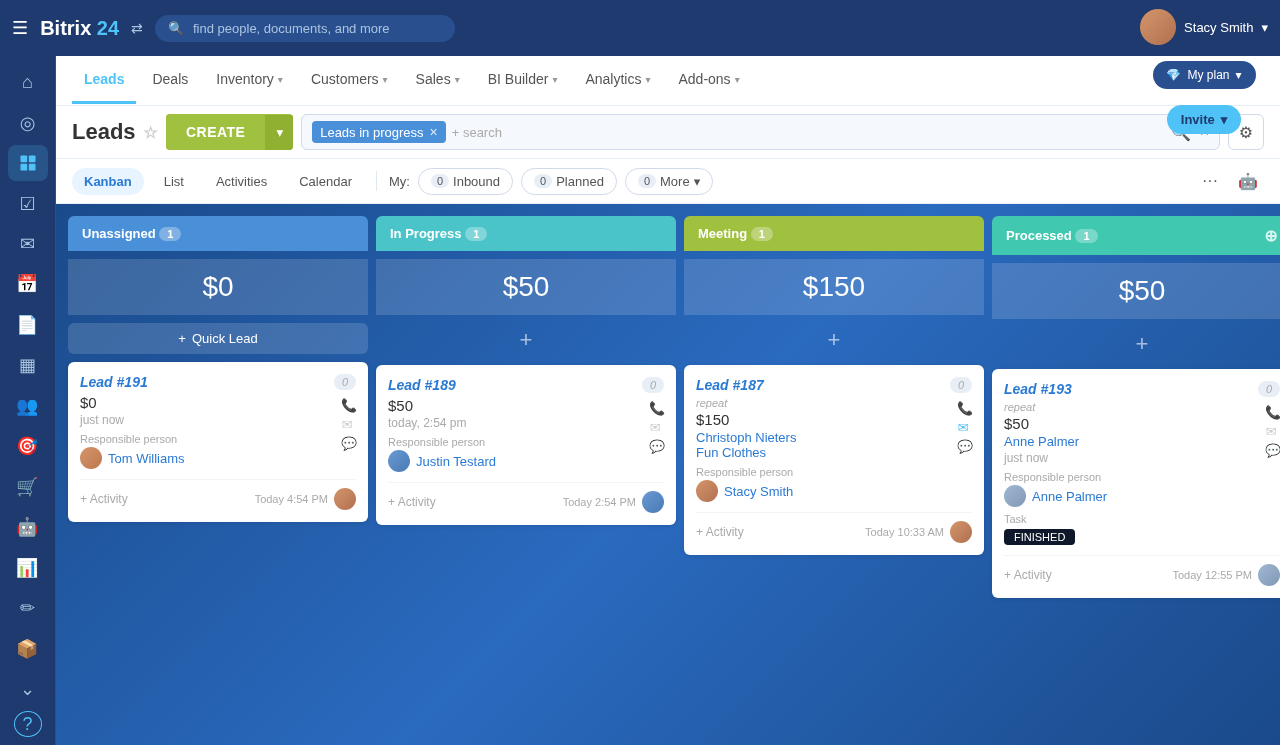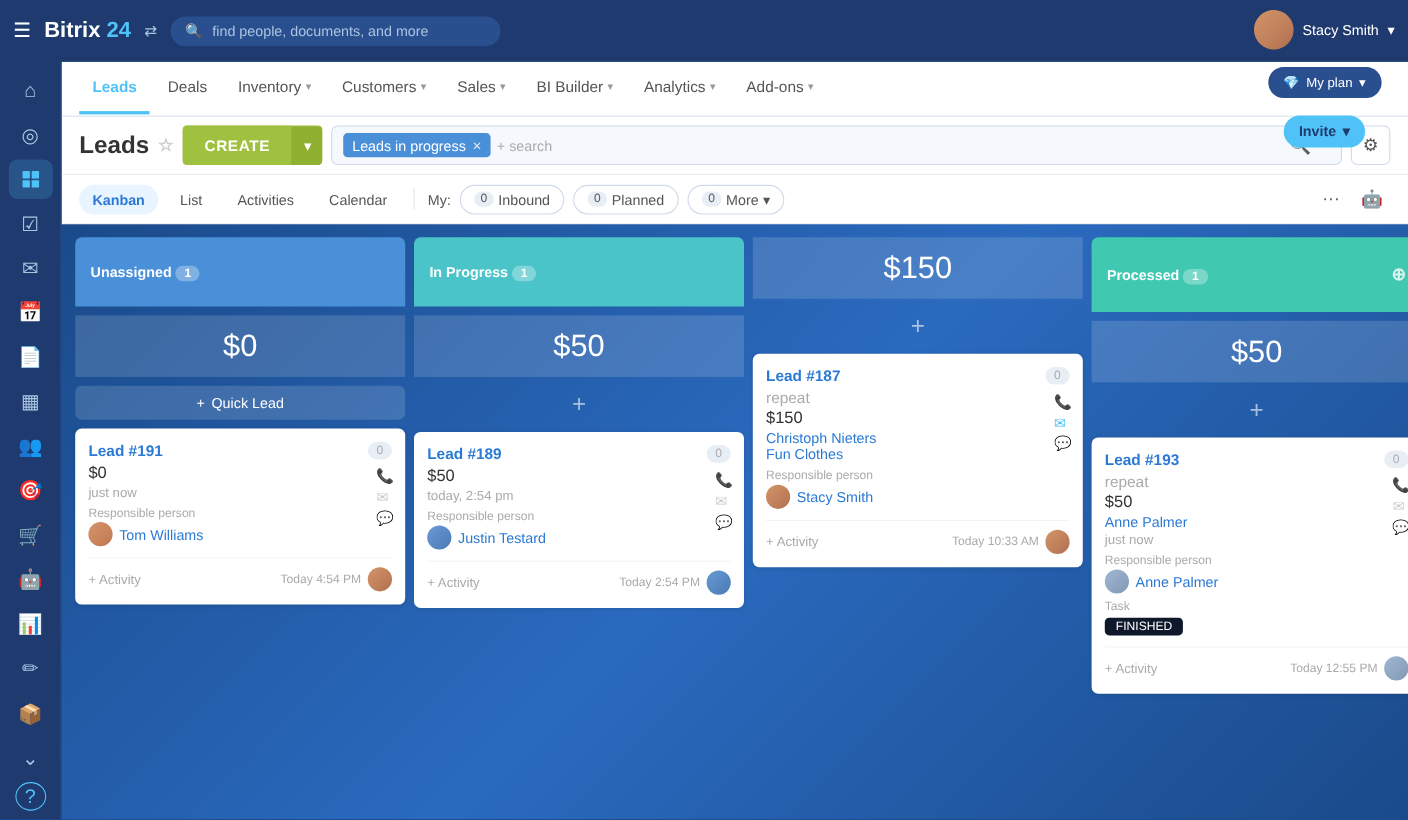--- a/index.html
+++ b/index.html
@@ -68,49 +68,49 @@
     .my-label { font-size: 13px; color: #555; }
     .filter-chip { display: flex; align-items: center; gap: 4px; padding: 5px 12px; border: 1px solid #d0daea; border-radius: 16px; font-size: 13px; color: #555; cursor: pointer; background: white; }
     .filter-chip-num { background: #e8eef5; border-radius: 10px; padding: 1px 6px; font-size: 11px; }
     .more-chip { display: flex; align-items: center; gap: 4px; padding: 5px 12px; border: 1px solid #d0daea; border-radius: 16px; font-size: 13px; color: #555; cursor: pointer; background: white; }
     .view-bar-right { margin-left: auto; display: flex; gap: 6px; }
     .icon-btn { width: 32px; height: 32px; border-radius: 6px; display: flex; align-items: center; justify-content: center; cursor: pointer; color: #555; font-size: 16px; }
 
     
     .kanban-area { flex: 1; display: flex; gap: 0; overflow-x: auto; padding: 12px; background: linear-gradient(135deg, #1a4a8a 0%, #2a6abf 50%, #1a4a8a 100%); }
     .kanban-col { min-width: 300px; max-width: 310px; display: flex; flex-direction: column; gap: 8px; margin-right: 8px; }
-    .col-header { border-radius: 6px 6px 0 0; padding: 24px 14px; font-size: 13px; font-weight: 600; color: white; display: flex; align-items: center; justify-content: space-between; }
+    .col-header { border-radius: 6px 6px 0 0; padding: 10px 14px; font-size: 13px; font-weight: 600; color: white; display: flex; align-items: center; justify-content: space-between; }
     .col-header.unassigned { background: #4a90d9; }
     .col-header.inprogress { background: #4ac4c8; }
     .col-header.meeting { background: #a0c040; }
     .col-header.processed { background: #40c8b0; }
     .col-count { background: rgba(255,255,255,0.3); border-radius: 10px; padding: 1px 8px; font-size: 11px; }
     .col-add { color: white; font-size: 16px; cursor: pointer; opacity: 0.8; }
     .col-amount { background: rgba(255,255,255,0.15); border-radius: 0; padding: 12px; text-align: center; font-size: 28px; font-weight: 300; color: white; }
     .col-add-btn { background: rgba(255,255,255,0.15); border: none; color: white; padding: 8px; border-radius: 6px; cursor: pointer; font-size: 13px; width: 100%; display: flex; align-items: center; justify-content: center; gap: 6px; }
     .plus-center { color: rgba(255,255,255,0.6); font-size: 22px; text-align: center; padding: 4px; cursor: pointer; }
 
     
     .lead-card { background: white; border-radius: 6px; padding: 12px; box-shadow: 0 1px 4px rgba(0,0,0,0.1); position: relative; }
-    .card-header { display: flex; justify-content: space-between; align-items: flex-start; margin-bottom: 4px; }
+    .card-header { display: flex; justify-content: space-between; align-items: flex-start; margin-bottom: 4px; font-style: italic; }
     .card-title { font-size: 14px; font-weight: 600; color: #2a7ad4; cursor: pointer; }
     .card-badge { background: #e8eef5; color: #888; border-radius: 10px; padding: 2px 8px; font-size: 11px; }
     .card-badge.zero { background: #e8eef5; color: #aaa; }
     .card-amount { font-size: 15px; color: #333; margin: 2px 0; }
     .card-time { font-size: 12px; color: #aaa; margin: 2px 0; }
     .card-person-label { font-size: 11px; color: #aaa; margin: 6px 0 2px; }
     .card-person { display: flex; align-items: center; gap: 6px; font-size: 13px; color: #2a7ad4; cursor: pointer; }
     .card-footer { display: flex; justify-content: space-between; align-items: center; margin-top: 10px; border-top: 1px solid #f0f4f8; padding-top: 8px; }
     .activity-btn { font-size: 12px; color: #aaa; cursor: pointer; display: flex; align-items: center; gap: 4px; }
     .card-footer-right { display: flex; align-items: center; gap: 6px; font-size: 11px; color: #aaa; }
     .card-icons { display: flex; flex-direction: column; gap: 4px; position: absolute; right: 10px; top: 36px; }
     .card-icon { color: #ccc; font-size: 13px; cursor: pointer; }
     .card-icon.active-phone { color: #4fc3f7; }
     .card-icon.active-mail { color: #4fc3f7; }
-    .repeat-badge { font-size: 14px; color: #aaa; }
+    .repeat-badge { font-size: 11px; color: #aaa; font-style: italic; }
     .company-name { font-size: 13px; color: #2a7ad4; cursor: pointer; }
     .task-label { font-size: 11px; color: #aaa; margin-top: 6px; }
     .task-status { display: inline-block; background: #0f172a; color: white; border-radius: 4px; padding: 2px 10px; font-size: 11px; font-weight: 400; margin-top: 4px; }
 
     
     .face { width: 100%; height: 100%; border-radius: 50%; object-fit: cover; }
     .face-tom { background: linear-gradient(135deg, #d4956a, #c07850); }
     .face-justin { background: linear-gradient(135deg, #6a9ad4, #4a7ab4); }
     .face-stacy { background: linear-gradient(135deg, #d4956a, #b07050); }
     .face-anne { background: linear-gradient(135deg, #a0b8d4, #8098b4); }
@@ -346,20 +346,23 @@
           </div>
           <div class="card-icons">
             <span class="card-icon">📞</span>
             <span class="card-icon">✉</span>
             <span class="card-icon">💬</span>
           </div>
         </div>
       </div>
 
       <div class="kanban-col">
+        <div class="col-header meeting">
+          <span>Meeting <span class="col-count">1</span></span>
+        </div>
         <div class="col-amount">
           <span>$150</span>
         </div>
         <div class="plus-center">+</div>
 
         <div class="lead-card">
           <div class="card-header">
             <span class="card-title">Lead #187</span>
             <span class="card-badge zero">0</span>
           </div>

